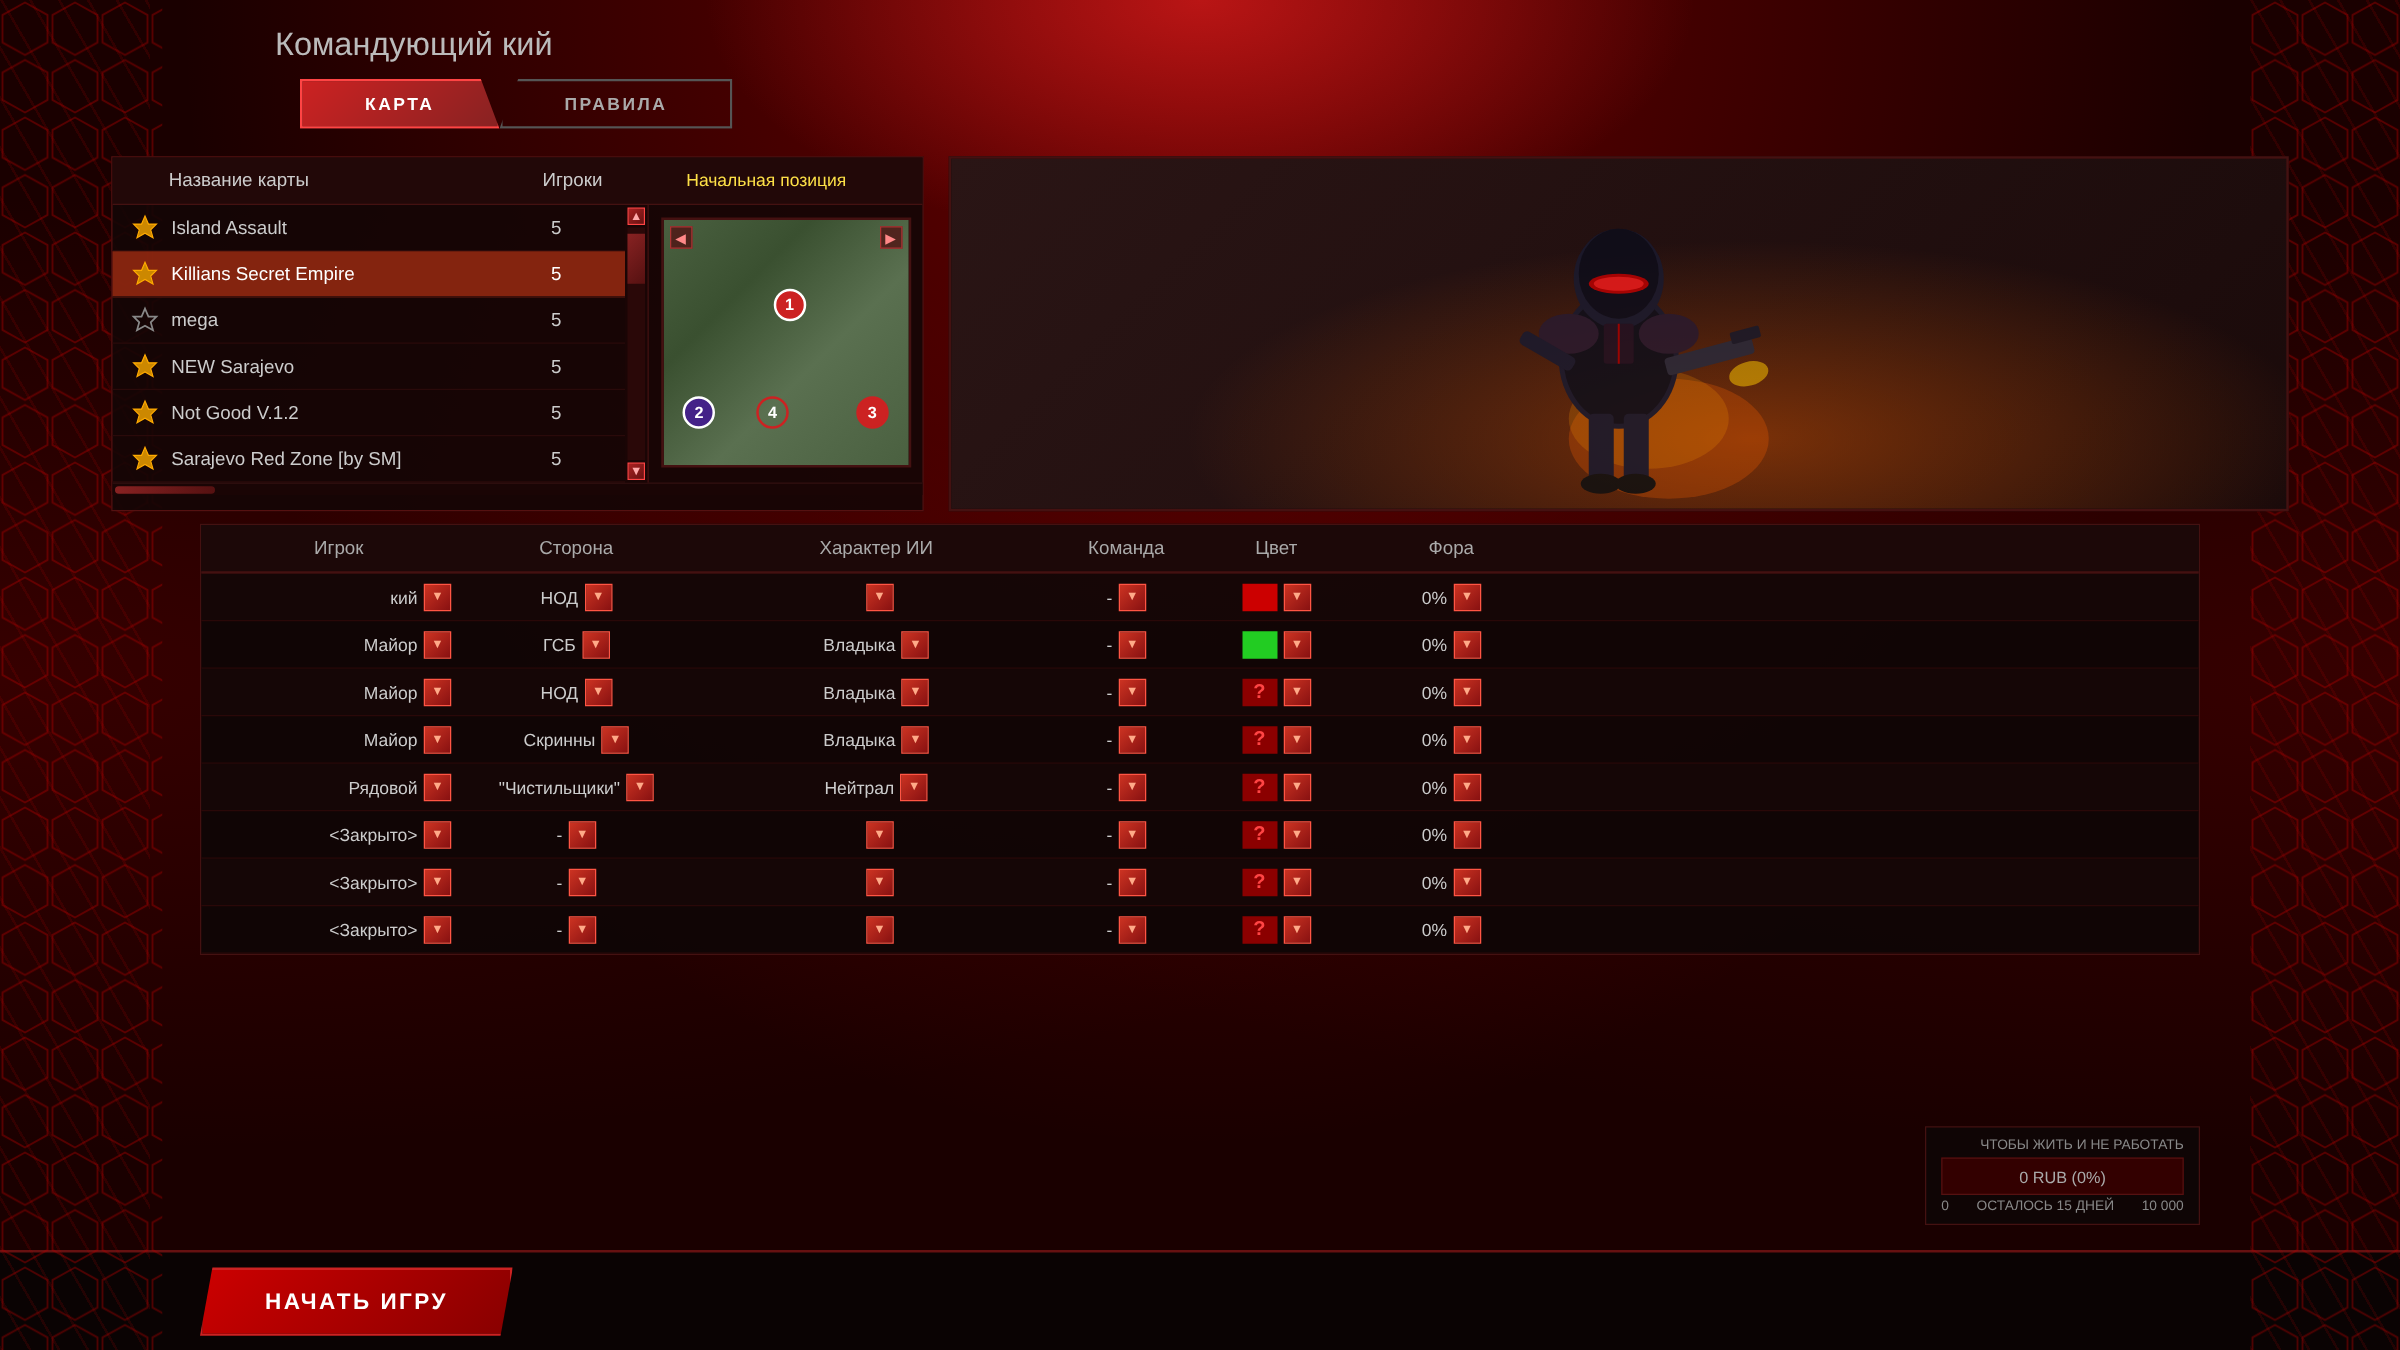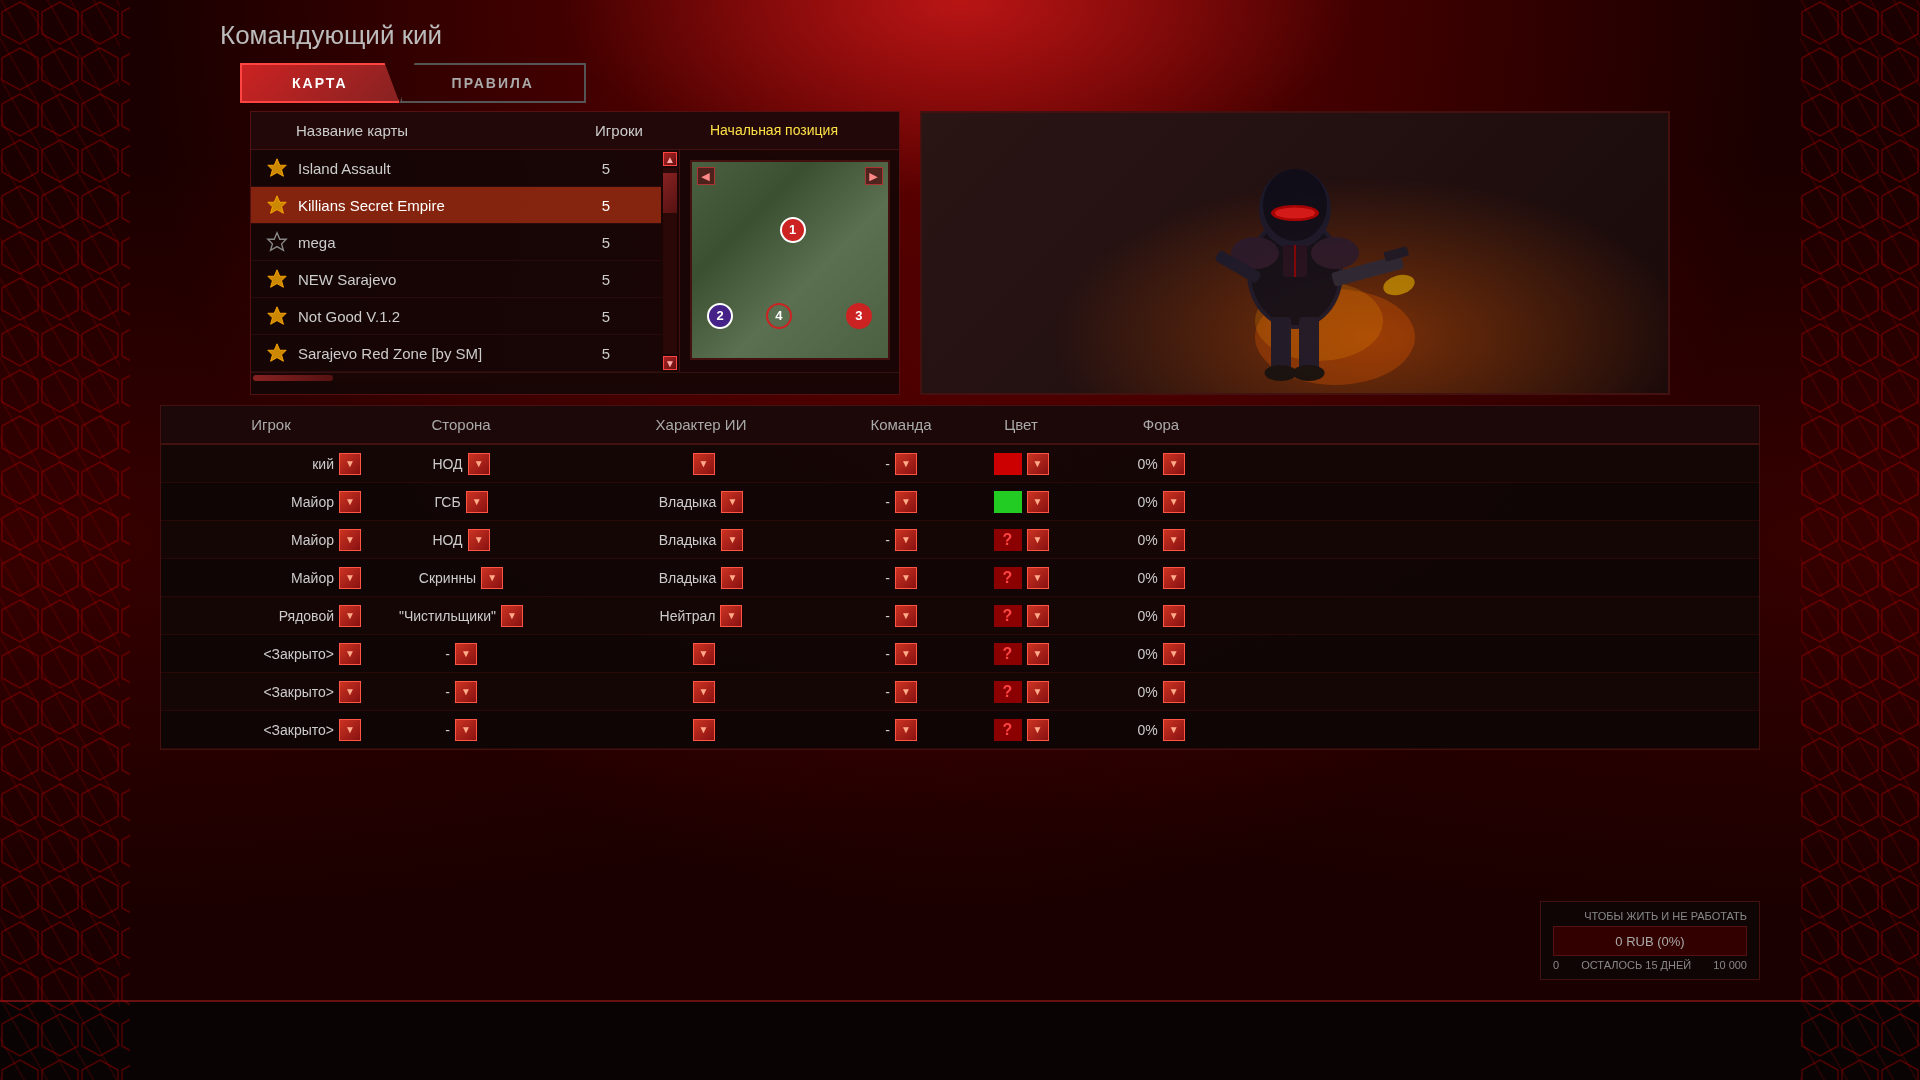--- a/index.html
+++ b/index.html
@@ -112,23 +112,23 @@
     .tab-inactive {
       background: transparent;
       color: #aaa;
       border: 2px solid #555;
       clip-path: polygon(15px 0, 100% 0, 100% 100%, 0 100%);
     }
 
     
     .middle-row {
       display: flex;
-      width: 1420px;
+      width: 1742px;
       gap: 20px;
-      margin-top: 8px;
+      margin-top: 22px;
     }
 
     
     .map-panel {
       background: rgba(20,5,5,0.9);
       border: 1px solid #551111;
       width: 650px;
       flex-shrink: 0;
     }
 
@@ -799,13 +799,14 @@
     <span>0 RUB (0%)</span>
   </div>
   <div class="money-days">
     <span>0</span>
     <span>ОСТАЛОСЬ 15 ДНЕЙ</span>
     <span>10 000</span>
   </div>
 </div>
 
 <div class="bottom-bar">
+  <button class="bottom-btn bottom-btn-right">НАЧАТЬ ИГРУ</button>
 </div>
 
 </body></html>

